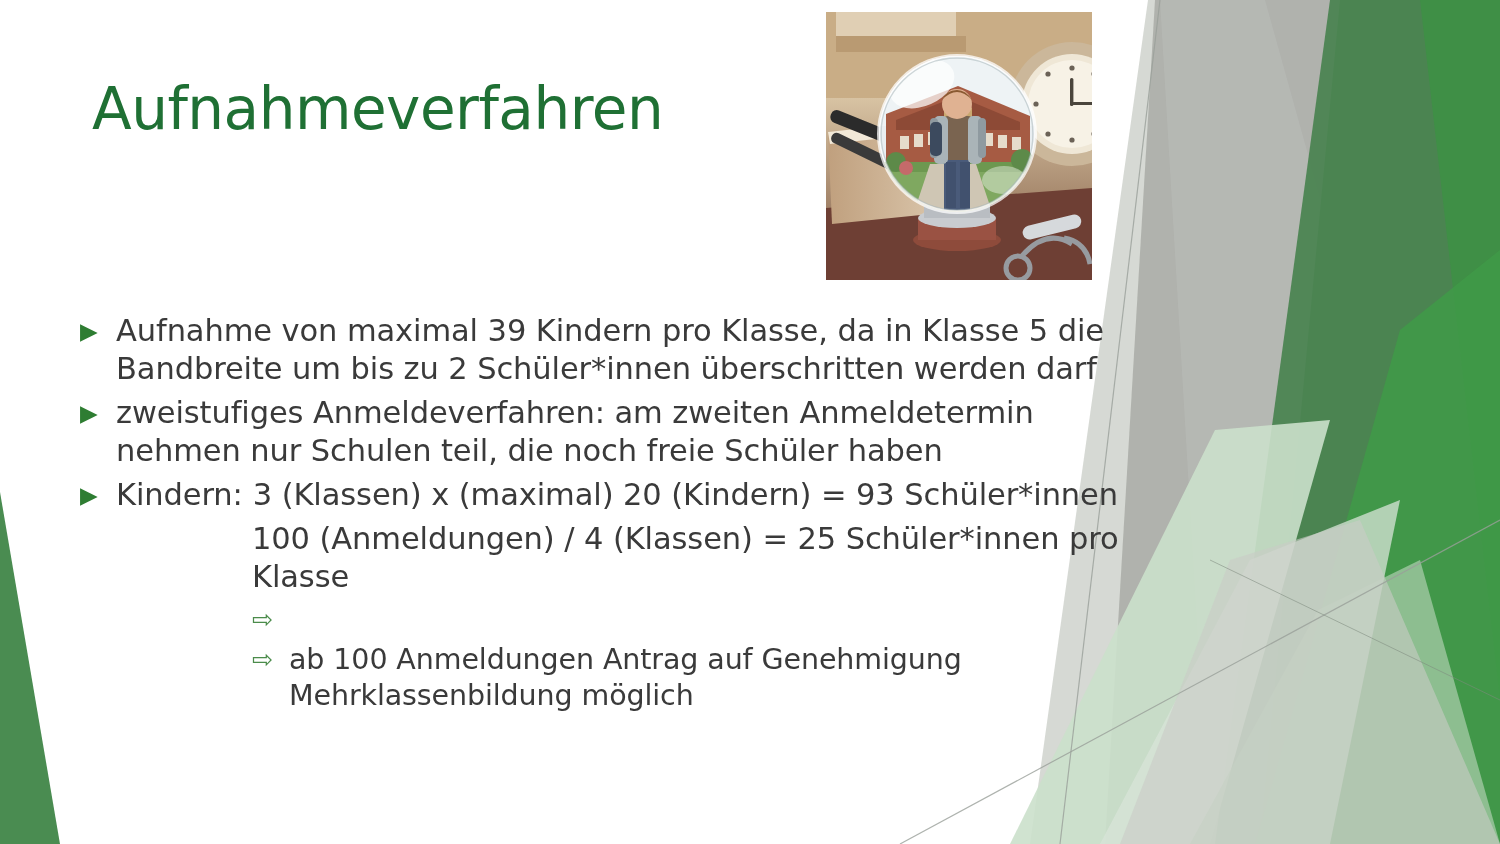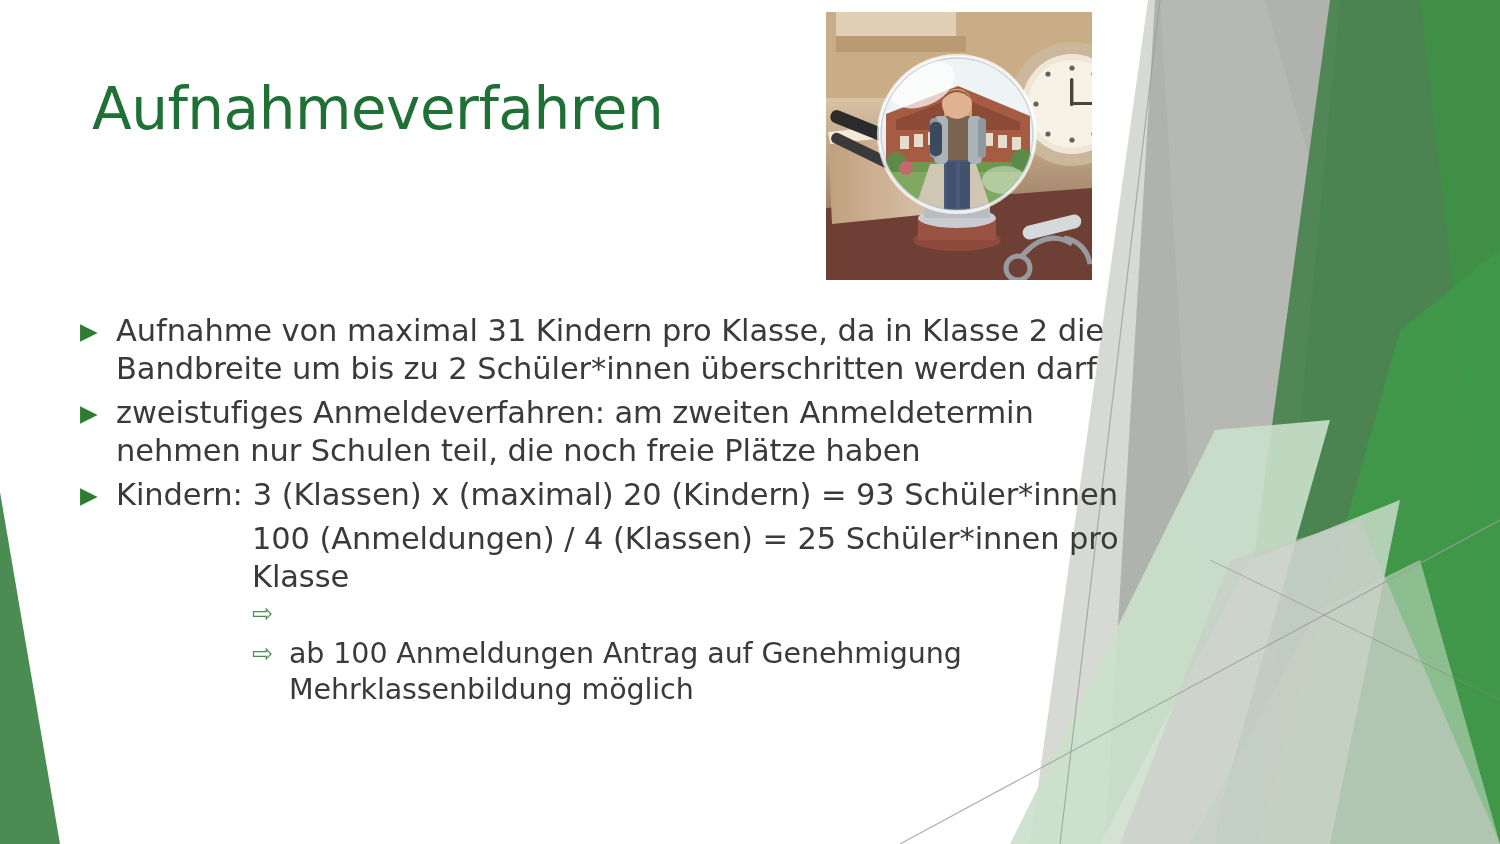--- a/index.html
+++ b/index.html
@@ -78,21 +78,21 @@
     flex: 1 1 auto;
     font-size: 30.5px;
     line-height: 38px;
     letter-spacing: -0.1px;
   }
   .cont {
     margin-left: 44px;
     font-size: 30.5px;
     line-height: 38px;
     padding-left: 136px;
-    margin-bottom: 0;
+    margin-bottom: 6px;
     letter-spacing: -0.1px;
   }
   .lvl2 {
     display: flex;
     align-items: flex-start;
     margin-left: 44px;
     padding-left: 136px;
     margin-bottom: 4px;
   }
   .lvl2 .marker {
@@ -257,26 +257,26 @@
       </g>
       <circle cx="131" cy="122" r="78" fill="none" stroke="#ffffff" stroke-width="4" opacity="0.75"></circle>
       <circle cx="131" cy="122" r="76" fill="none" stroke="#9fb0b4" stroke-width="1.5" opacity="0.5"></circle>
     </svg>
   </div>
 
   <div id="body">
 
     <div class="bullet-row lvl1">
       <span class="marker">▶</span>
-      <span class="text">Aufnahme von maximal 31 Kindern pro Klasse, da in Klasse 2 die Bandbreite um bis zu 2 Schüler*innen überschritten werden darf</span>
+      <span class="text">Aufnahme von maximal 39 Kindern pro Klasse, da in Klasse 5 die Bandbreite um bis zu 2 Schüler*innen überschritten werden darf</span>
     </div>
 
     <div class="bullet-row lvl1">
       <span class="marker">▶</span>
-      <span class="text">zweistufiges Anmeldeverfahren: am zweiten Anmeldetermin nehmen nur Schulen teil, die noch freie Plätze haben</span>
+      <span class="text">zweistufiges Anmeldeverfahren: am zweiten Anmeldetermin nehmen nur Schulen teil, die noch freie Schüler haben</span>
     </div>
 
     <div class="bullet-row lvl1">
       <span class="marker">▶</span>
       <span class="text"><span>Kindern:</span><span class="tabgap"></span><span>3 (Klassen) x (maximal) 20 (Kindern) = 93 Schüler*innen</span></span>
     </div>
 
     <div class="cont">100 (Anmeldungen) / 4 (Klassen) = 25 Schüler*innen pro Klasse</div>
 
     <div class="lvl2">

